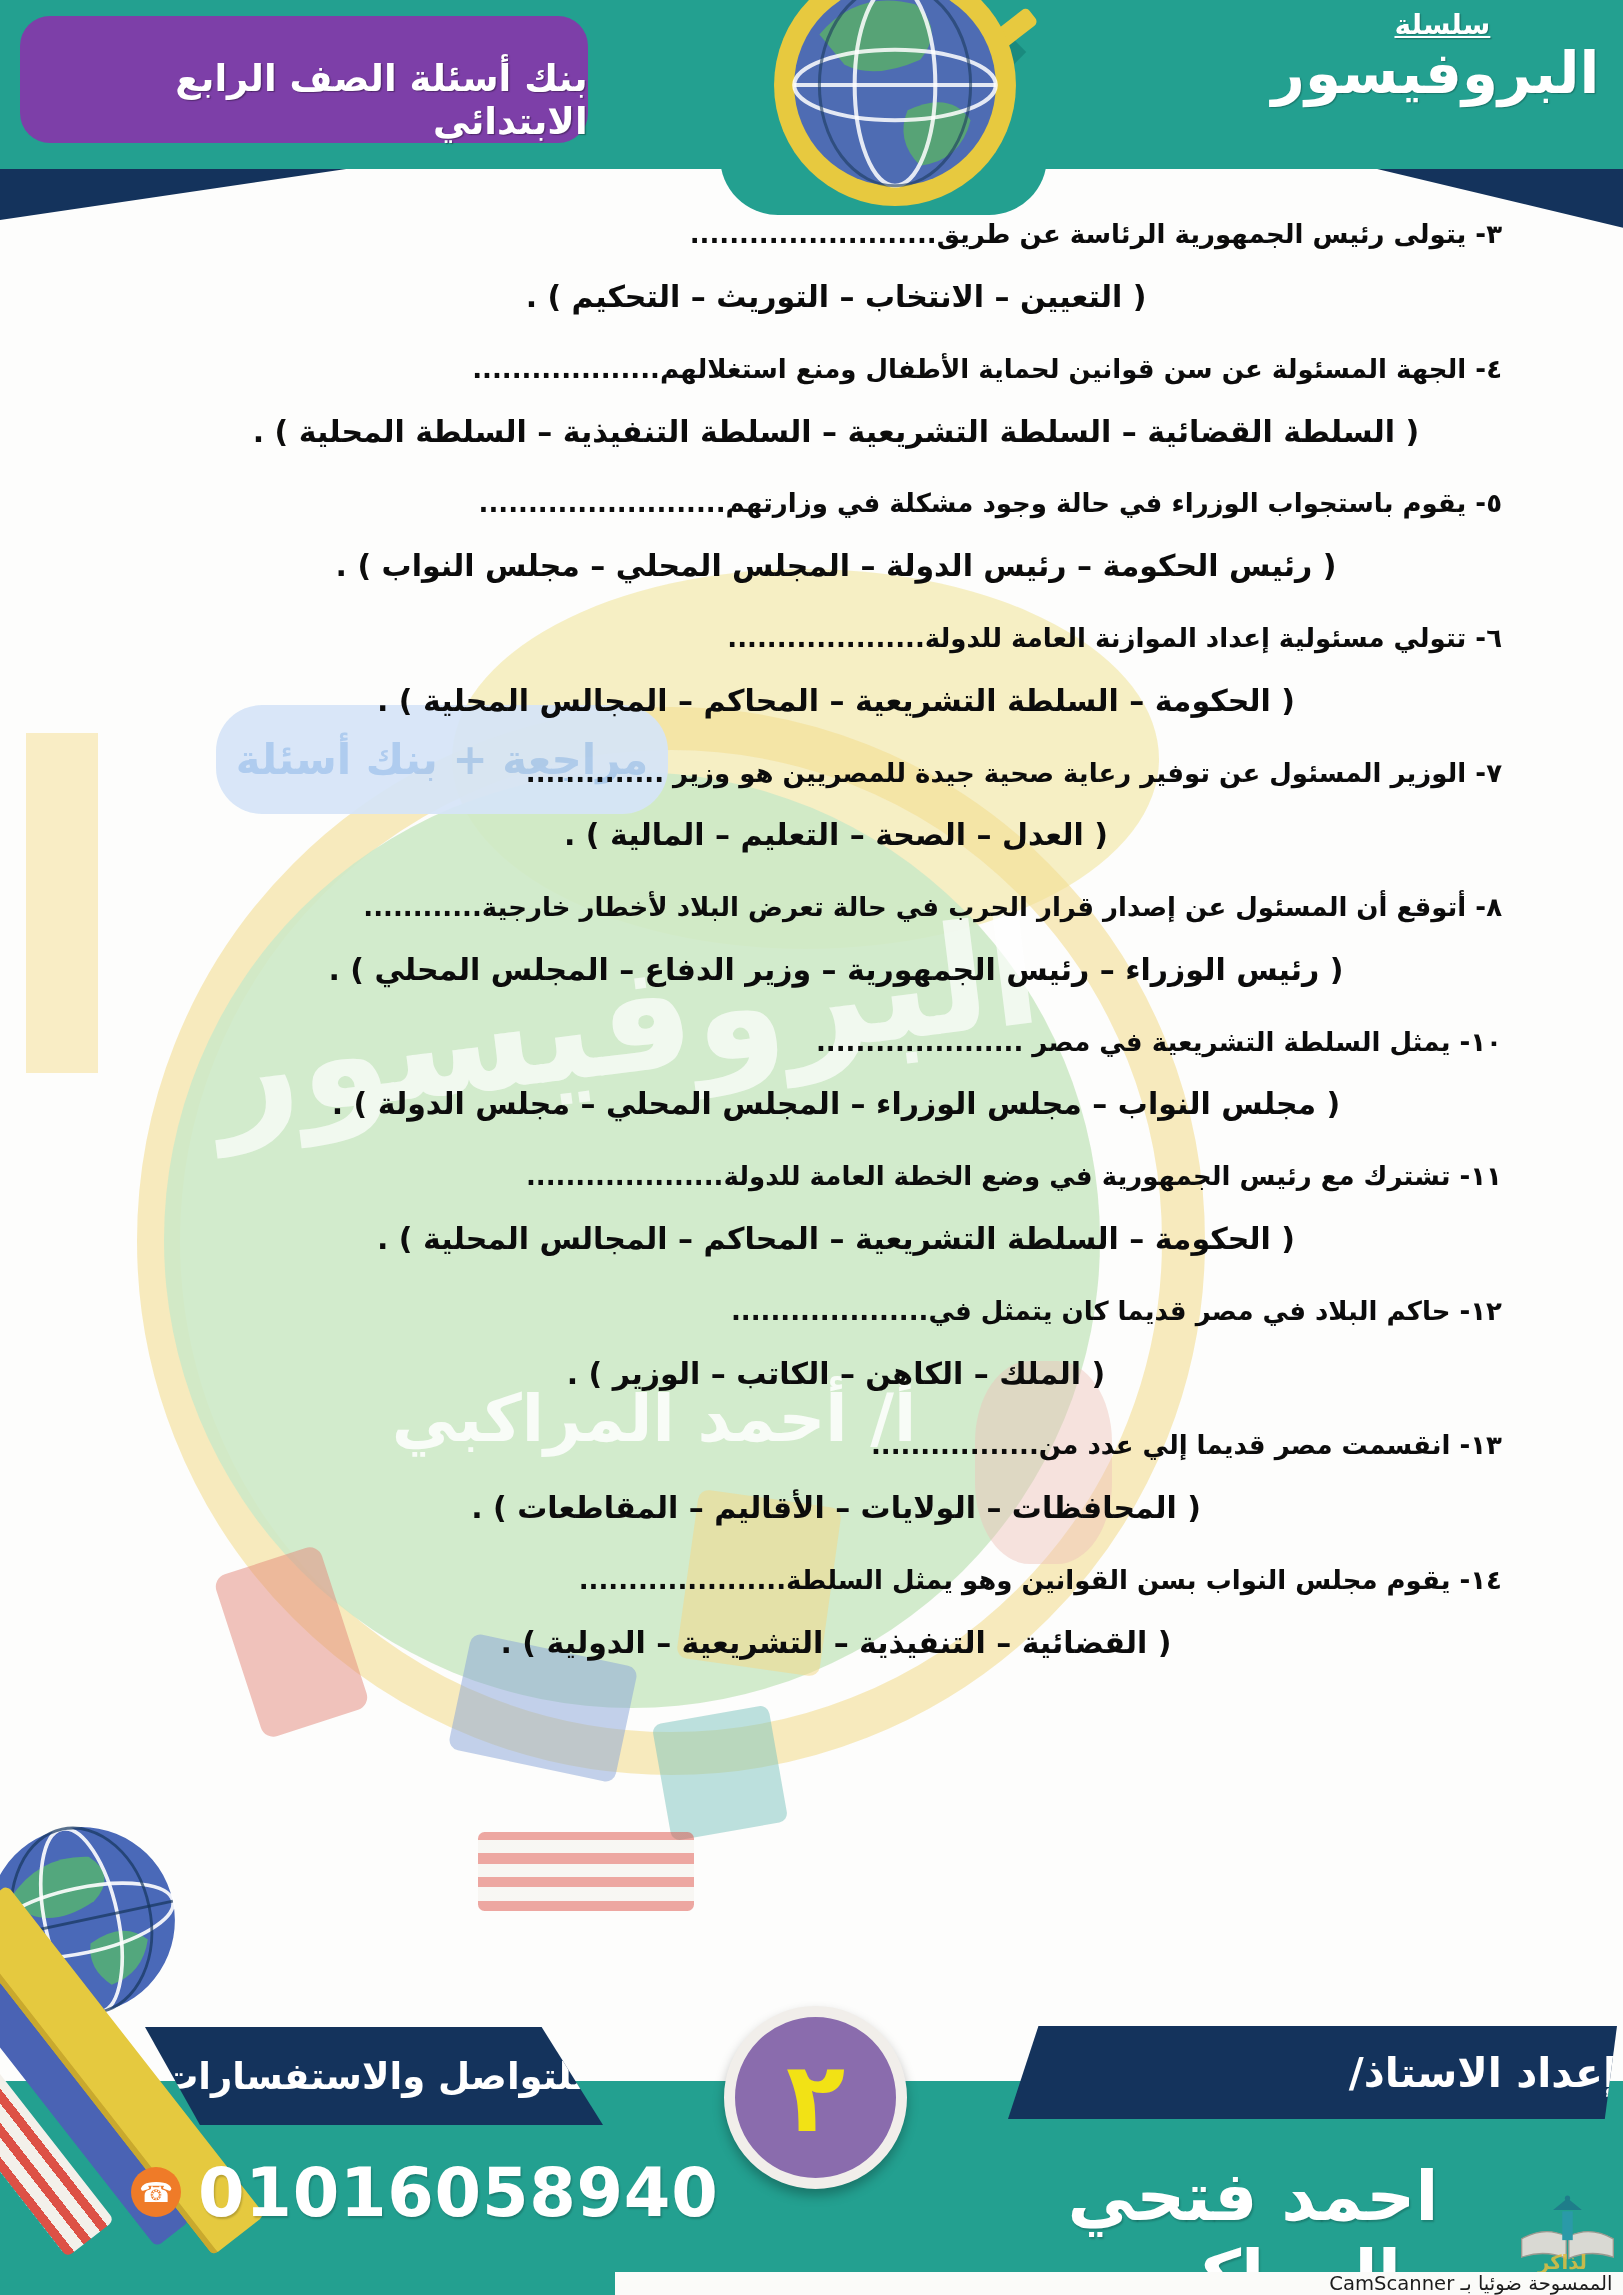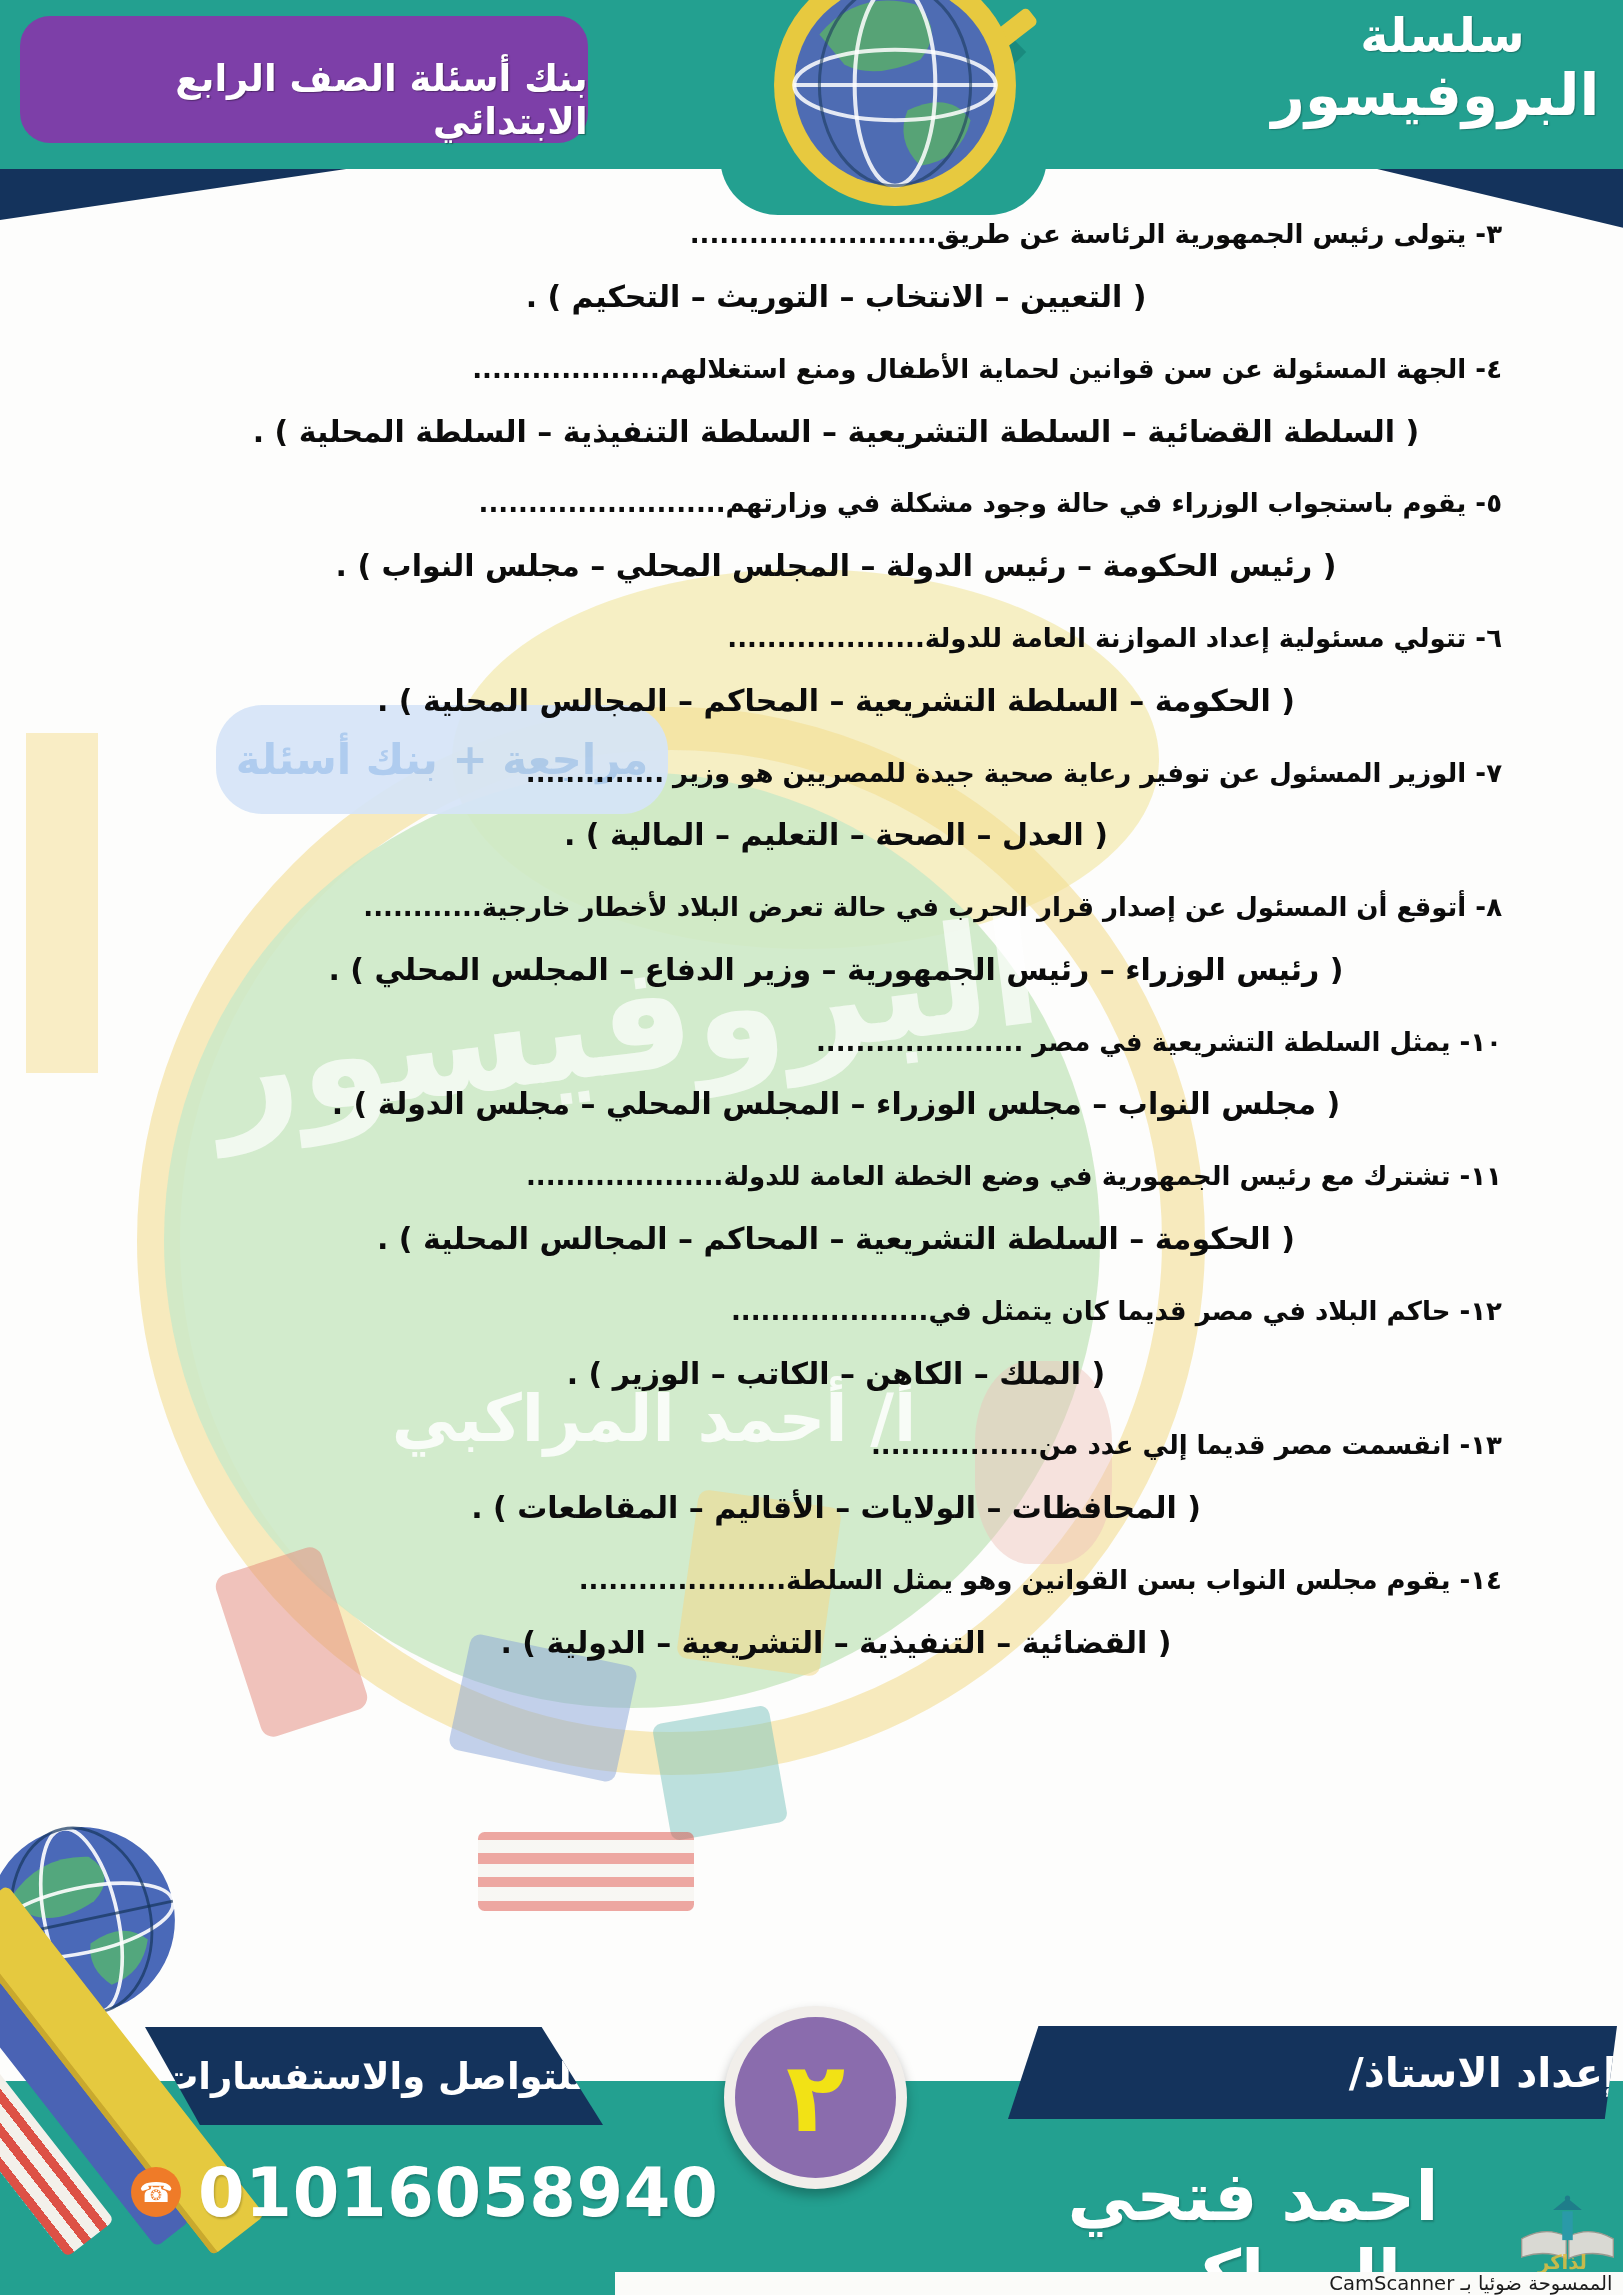--- a/index.html
+++ b/index.html
@@ -7,21 +7,21 @@
         font-family:"DejaVu Sans",sans-serif;direction:rtl;}
   
   .header{position:absolute;top:0;left:0;width:1623px;height:169px;background:#23a090;z-index:3;}
   .header-bump{position:absolute;top:157px;left:720px;width:327px;height:58px;background:#23a090;
                border-radius:0 0 164px 164px;z-index:3;}
   .header-badge{position:absolute;top:15.7px;left:19.6px;width:568px;height:127px;background:#7d3fa8;
                 border-radius:30px;display:flex;align-items:flex-end;justify-content:center;z-index:4;}
   .header-badge span{color:#fff;font-weight:bold;font-size:37px;text-shadow:1.3px 1.3px 1.3px rgba(0,0,0,.35);}
   .series{position:absolute;top:9.2px;right:23.6px;width:314px;text-align:center;color:#fff;
           font-weight:bold;line-height:1.12;z-index:4;text-shadow:1.3px 1.3px 1.3px rgba(0,0,0,.25);}
-  .series .l1{font-size:48px;}
+  .series .l1{font-size:28px;text-decoration:underline;}
   .series .l2{font-size:58px;}
   .diamond{position:absolute;left:821px;top:-33px;width:170px;height:170px;background:#1a8a7e;
            transform:rotate(45deg);z-index:3;}
   .pencil{position:absolute;left:976px;top:23.6px;width:63px;height:19.6px;background:#e7c93f;
           border-radius:5.2px;transform:rotate(-38deg);z-index:4;}
   .globe-hdr{position:absolute;left:769px;top:-41px;width:252px;height:252px;z-index:4;}
   
   .ribbon-left{position:absolute;top:168px;left:0;width:353px;height:52px;background:#14335c;
                clip-path:polygon(0 0,100% 0,0 100%);z-index:2;}
   .ribbon-right{position:absolute;top:168px;left:1373px;width:251px;height:60px;background:#14335c;

